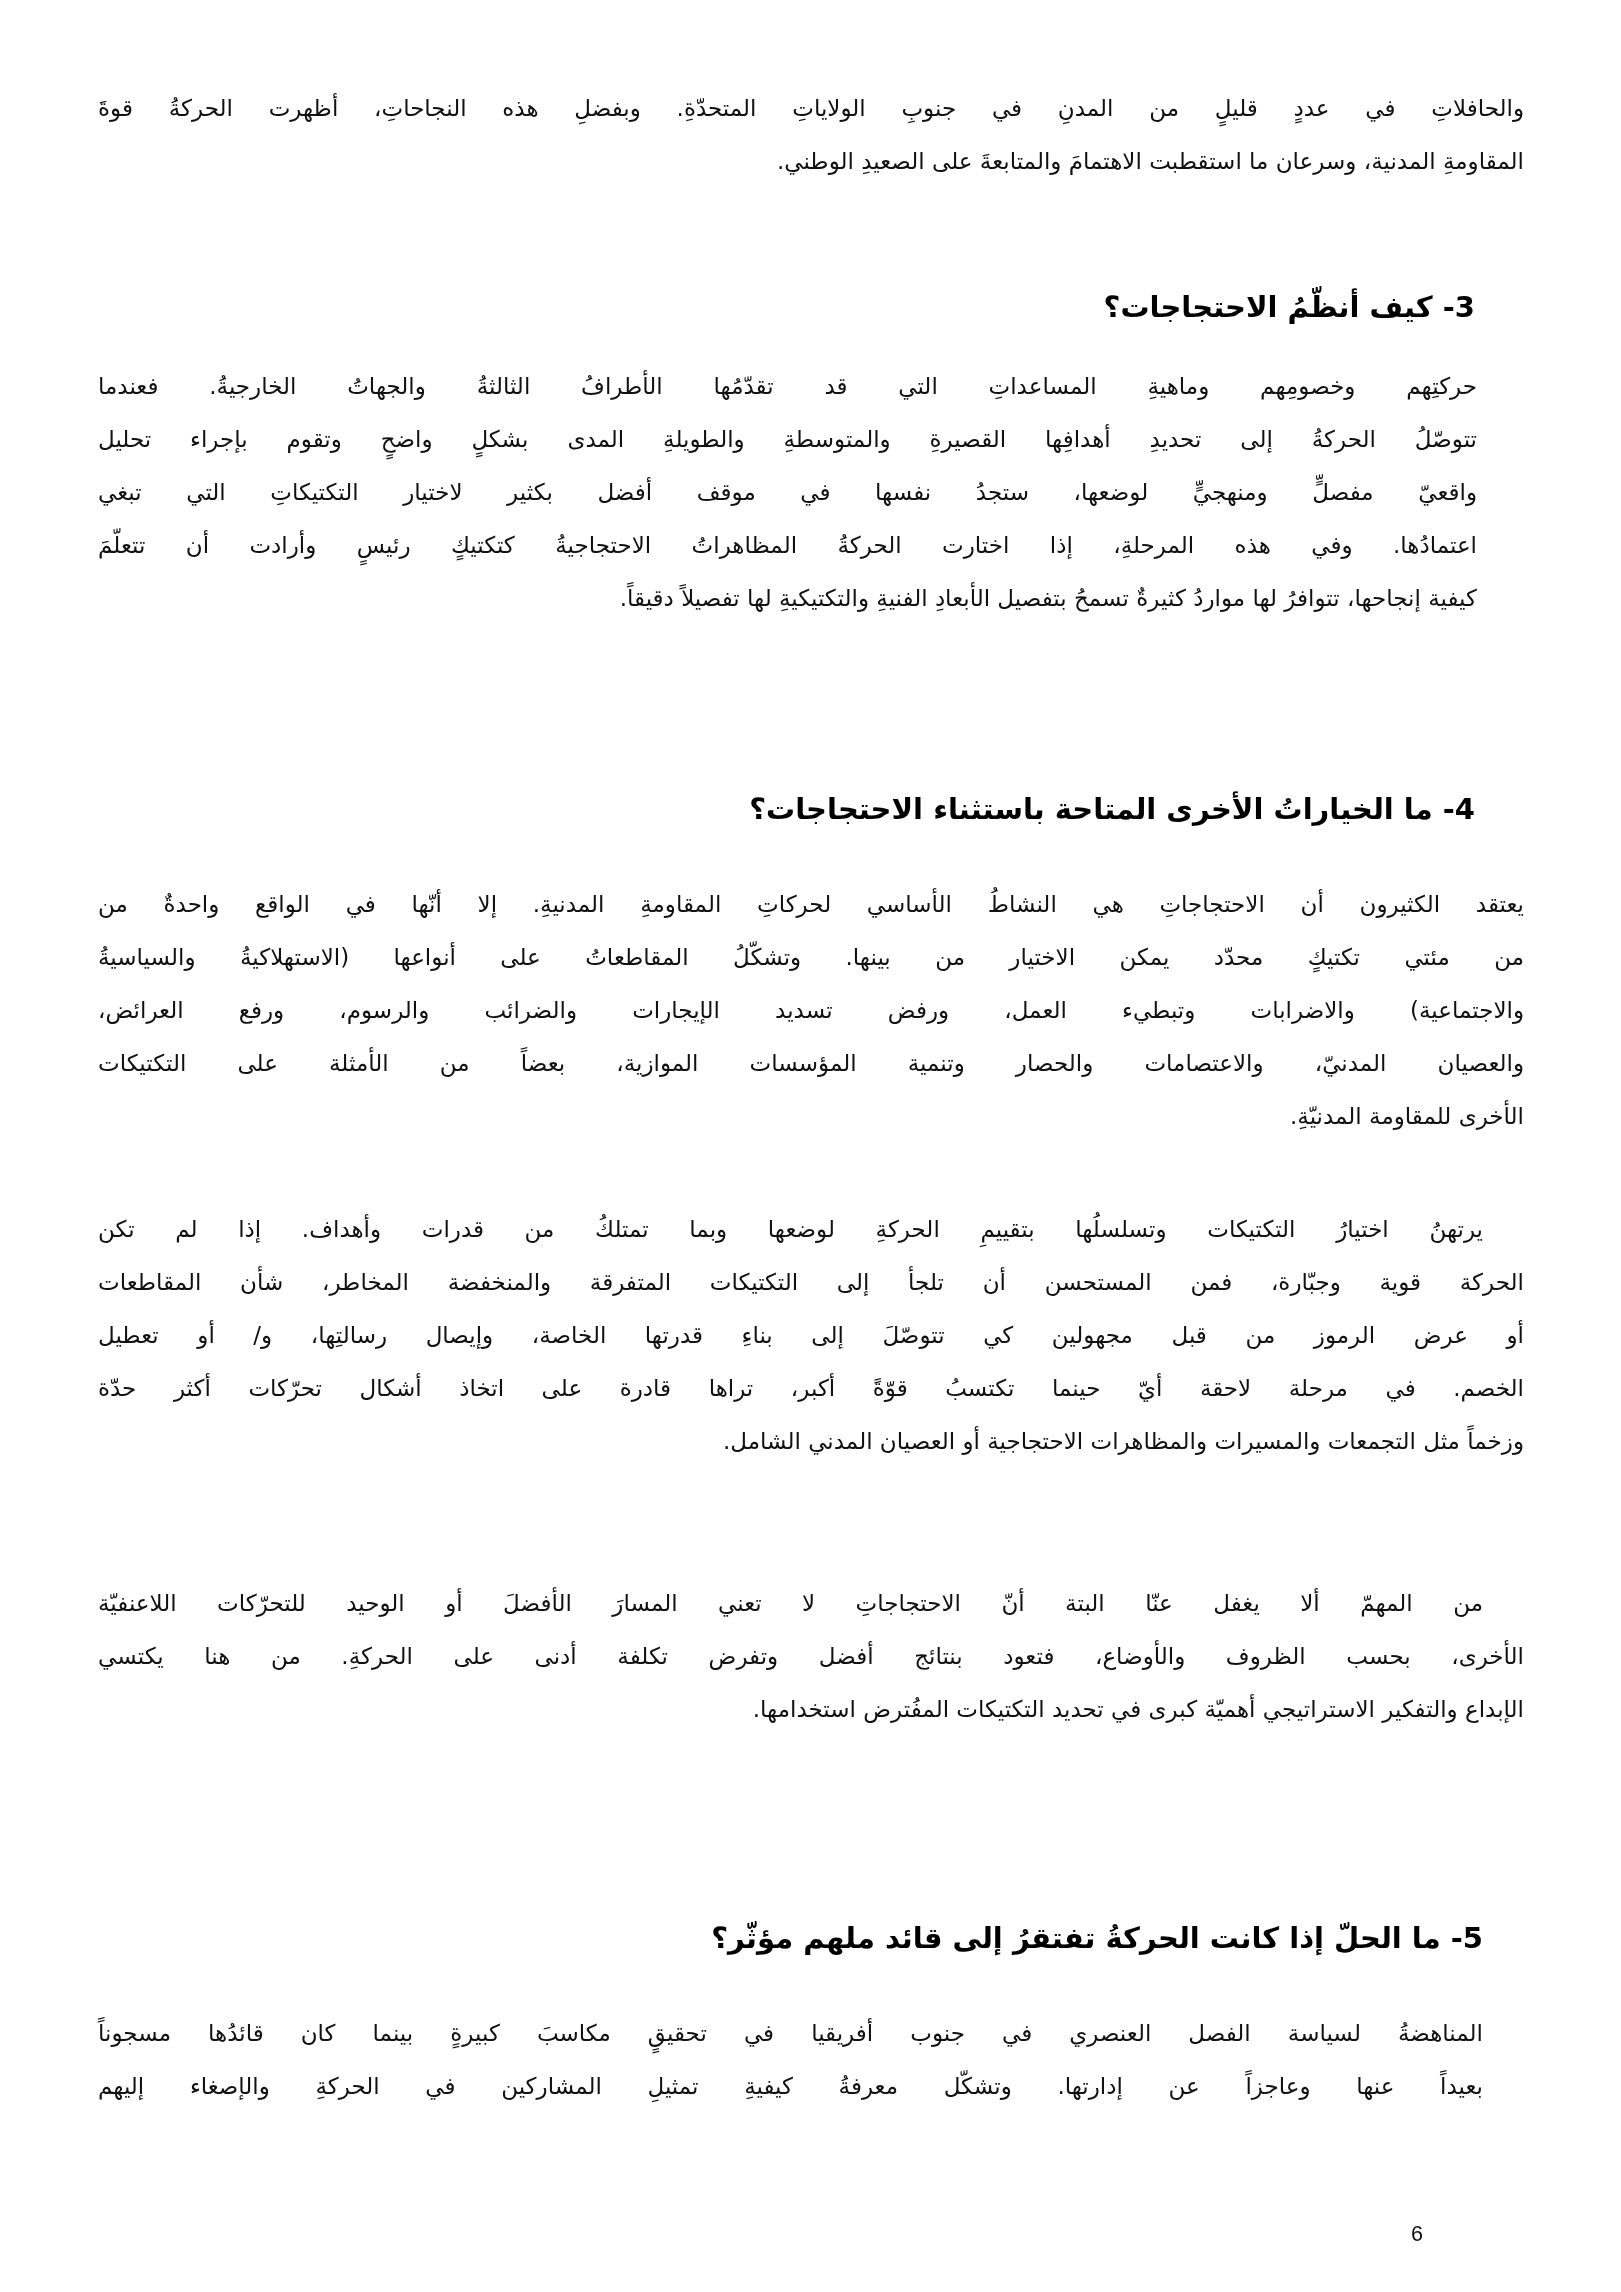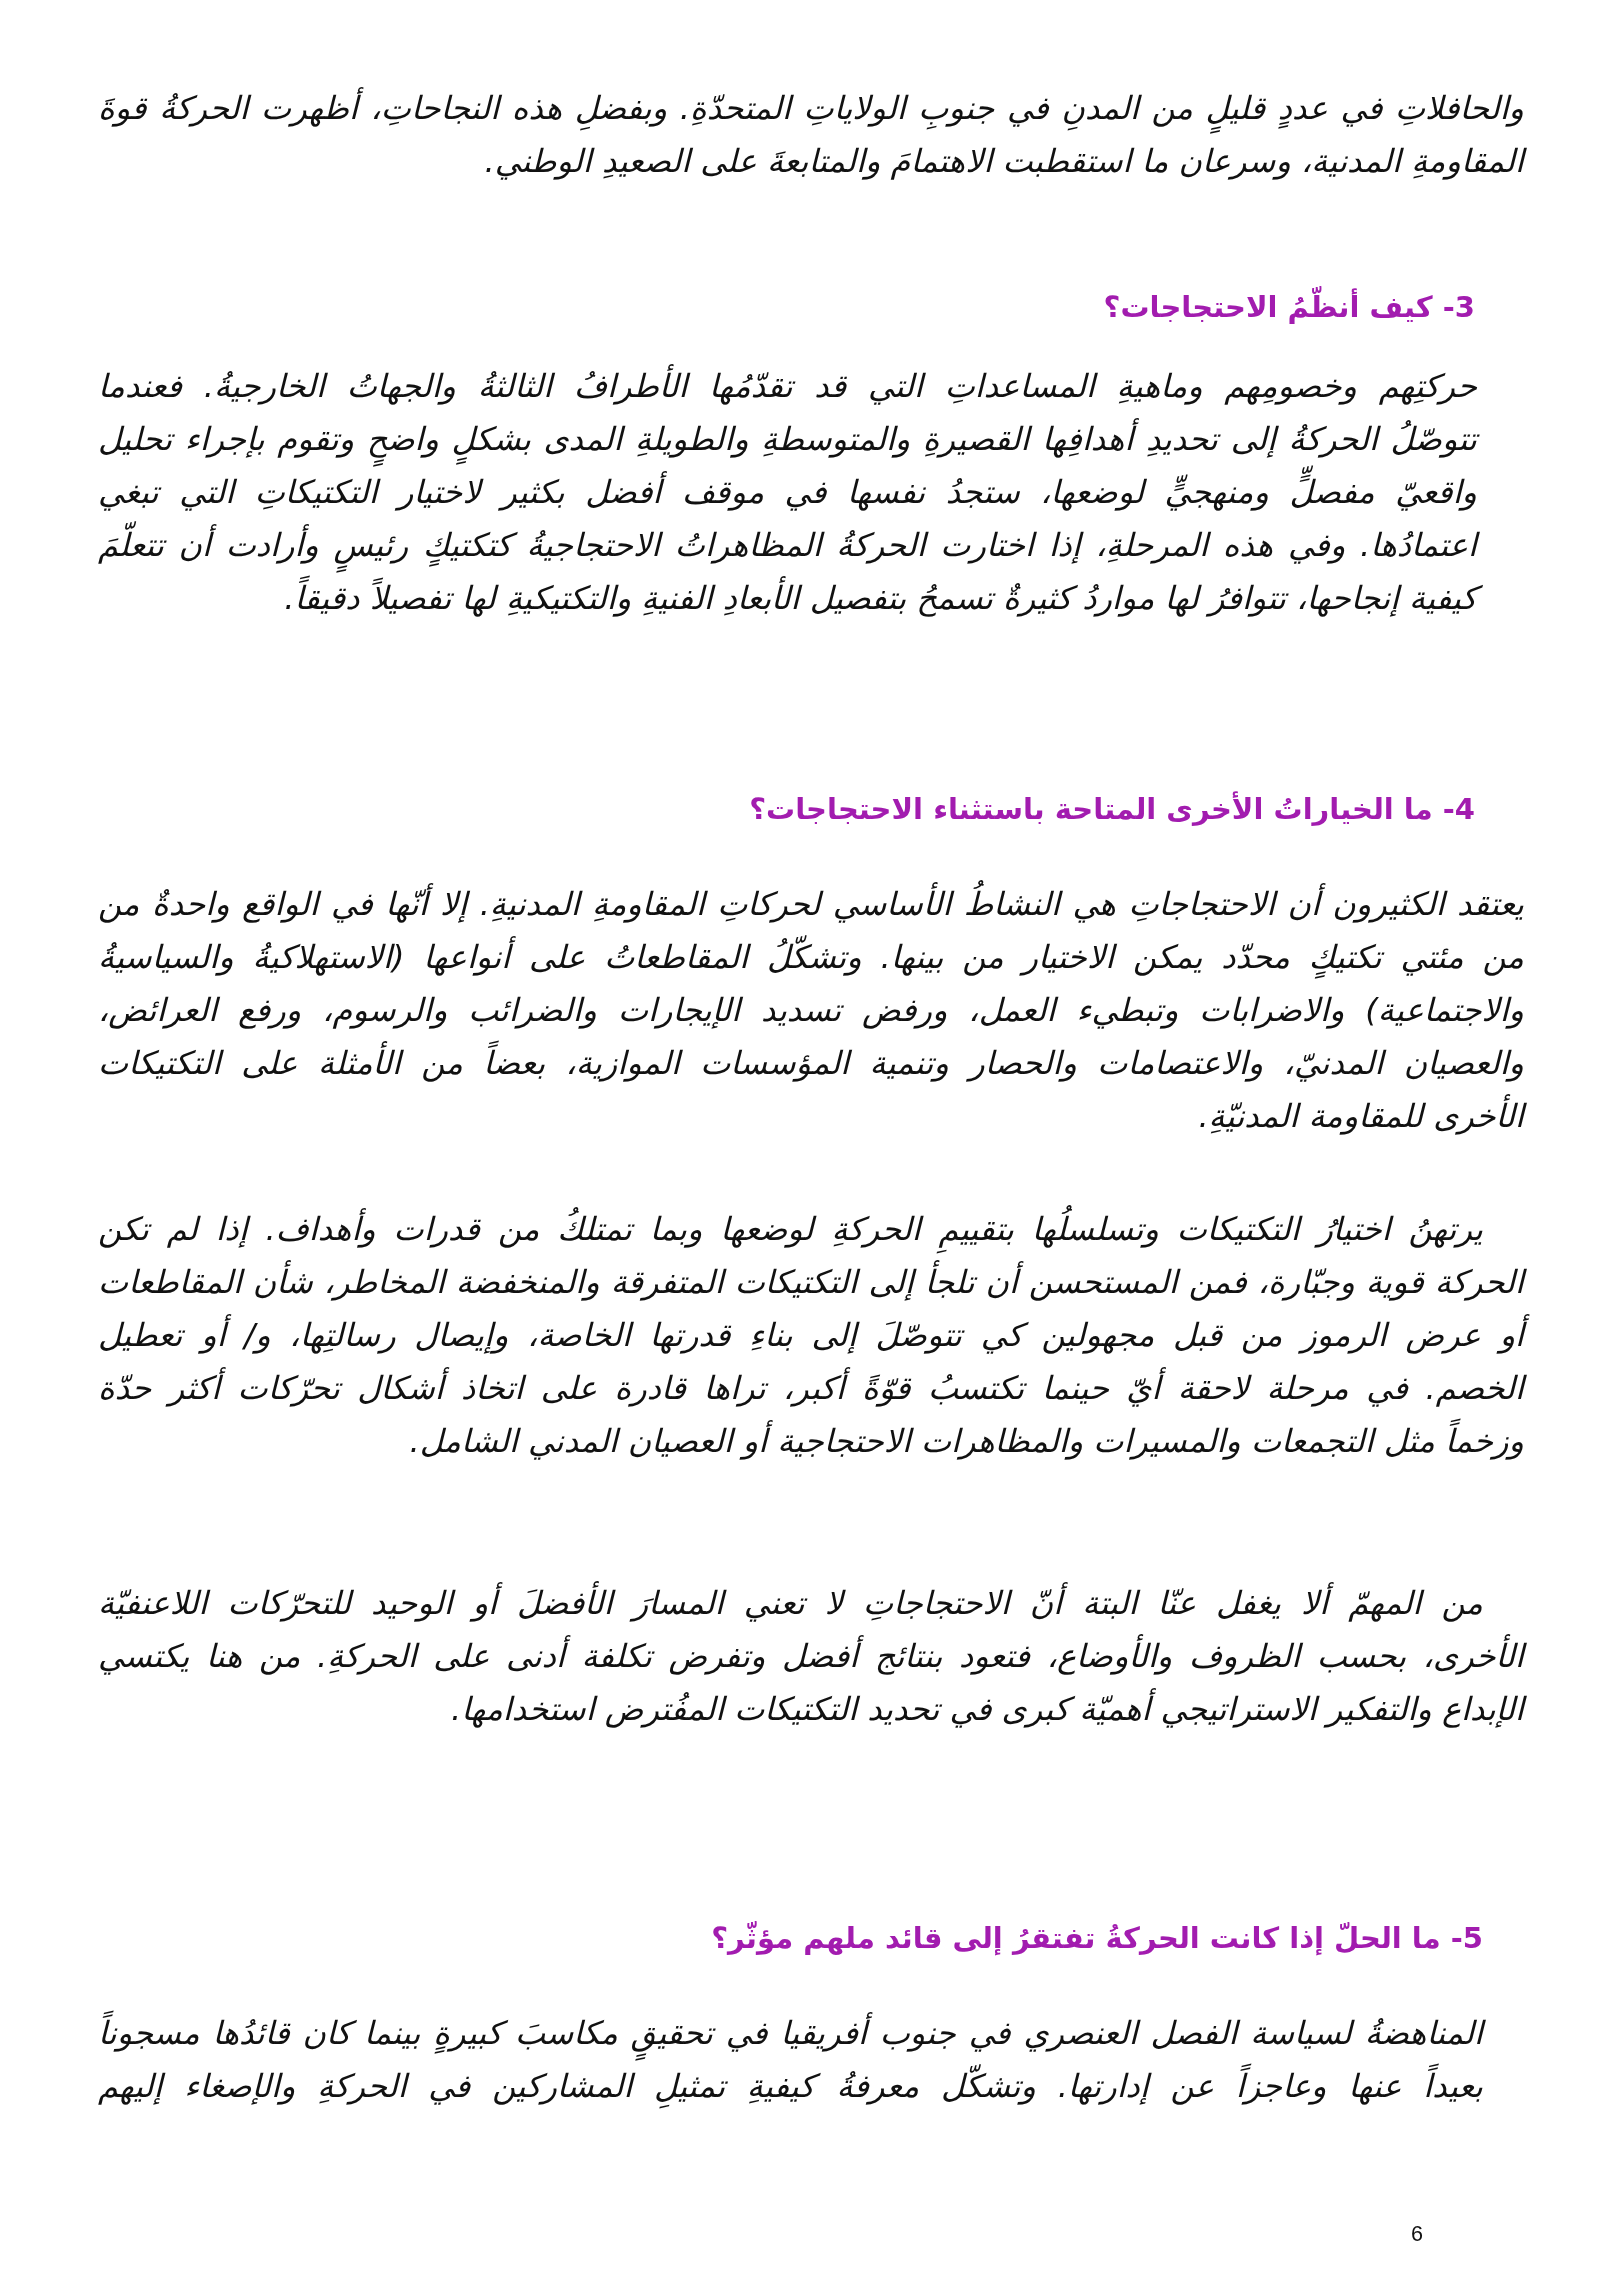--- a/index.html
+++ b/index.html
@@ -1,23 +1,23 @@
 <!DOCTYPE html>
 <html lang="ar" dir="rtl"><head>
 <meta charset="utf-8">
 <style>
   html, body { margin: 0; padding: 0; background: #ffffff; }
   body { width: 1621px; height: 2293px; position: relative; overflow: hidden;
          font-family: "DejaVu Sans", "Liberation Sans", sans-serif; color: #111111; }
   .page { position: absolute; left: 98px; top: 0; width: 1426px; }
-  .para { font-size: 32px; line-height: 53px; text-align: justify; text-align-last: right;
-          margin: 0; direction: rtl; letter-spacing: -0.2px; font-style: italic; }
+  .para { font-size: 23px; line-height: 53px; text-align: justify; text-align-last: right;
+          margin: 0; direction: rtl; letter-spacing: -0.2px; }
   .para .ln { display: block; white-space: nowrap; text-align-last: justify; text-align: justify; }
   .para .ln.last { text-align-last: right; }
-  .heading { font-size: 29px; font-weight: bold; color: #a21caf; margin: 0; direction: rtl;
+  .heading { font-size: 29px; font-weight: bold; color: #000000; margin: 0; direction: rtl;
              white-space: nowrap; }
   #pg-num { position: absolute; left: 1411px; top: 2221px; font-size: 21.6px;
             font-family: "Liberation Sans", sans-serif; color: #111; direction: ltr; }
 </style>
 </head>
 <body>
 
 <div class="page">
 
   <p class="para" style="position:absolute; top:82px; width:1426px;">

